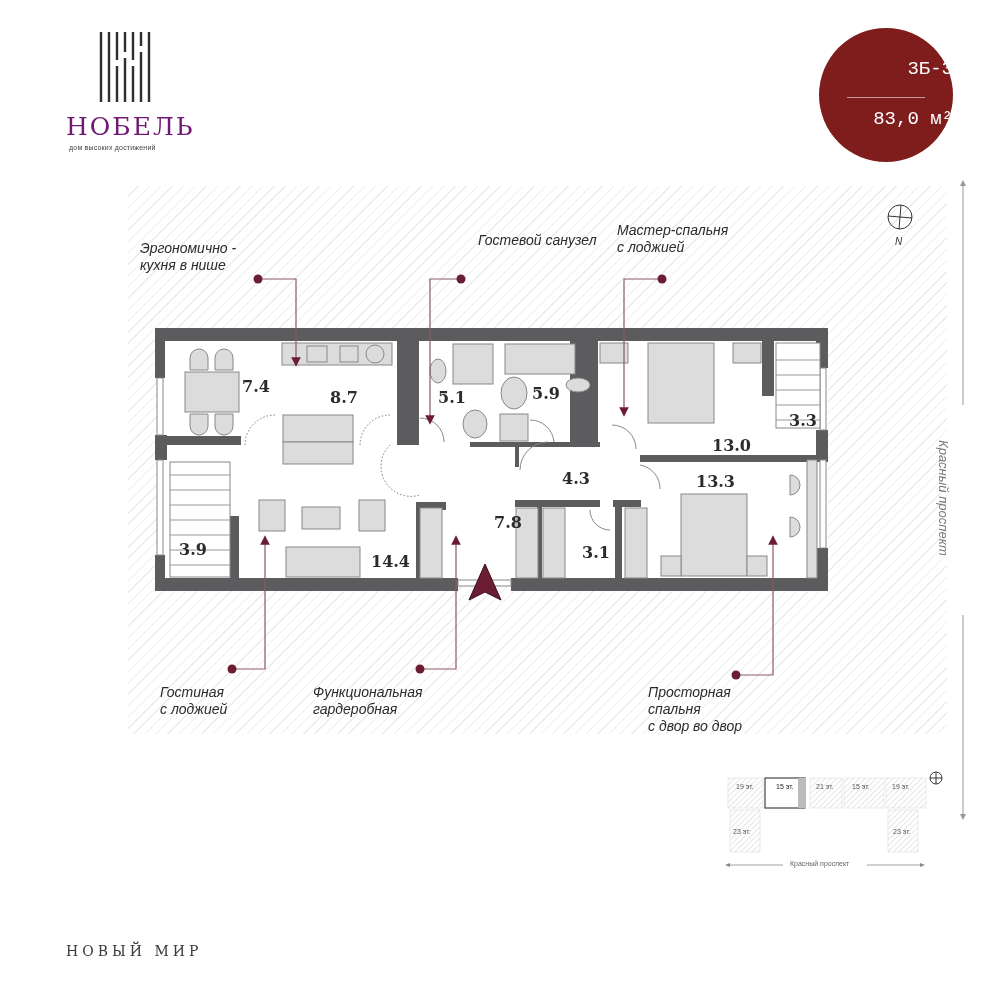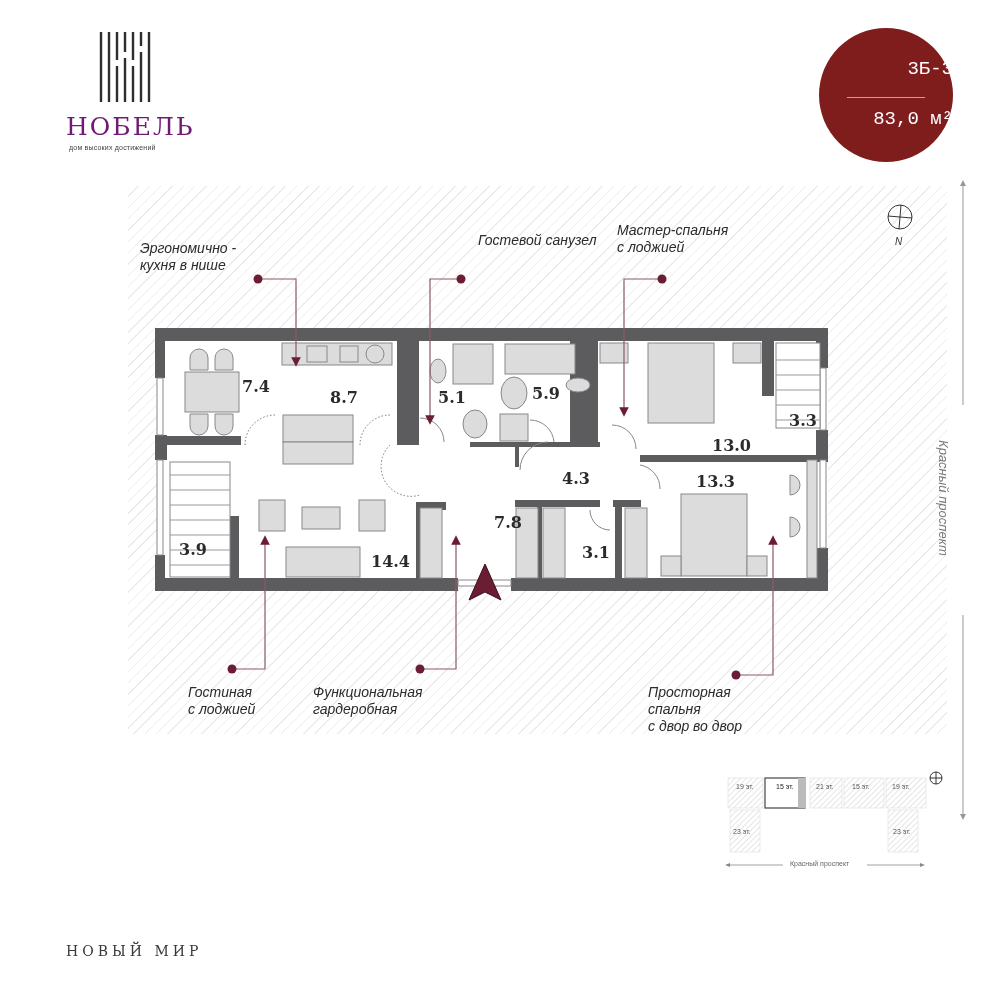--- a/index.html
+++ b/index.html
@@ -62,21 +62,21 @@
   <div>Эргономично -</div>
   <div>кухня в нише</div>
 </div>
 <div class="abs callout" style="left:430px;top:232px;margin-left:48px;">
   <div>Гостевой санузел</div>
 </div>
 <div class="abs callout" style="left:617px;top:222px;">
   <div>Мастер-спальня</div>
   <div>с лоджией</div>
 </div>
-<div class="abs callout" style="left:188px;top:684px;">
+<div class="abs callout" style="left:160px;top:684px;">
   <div>Гостиная</div>
   <div>с лоджией</div>
 </div>
 <div class="abs callout" style="left:313px;top:684px;">
   <div>Функциональная</div>
   <div>гардеробная</div>
 </div>
 <div class="abs callout" style="left:648px;top:684px;">
   <div>Просторная</div>
   <div>спальня</div>

